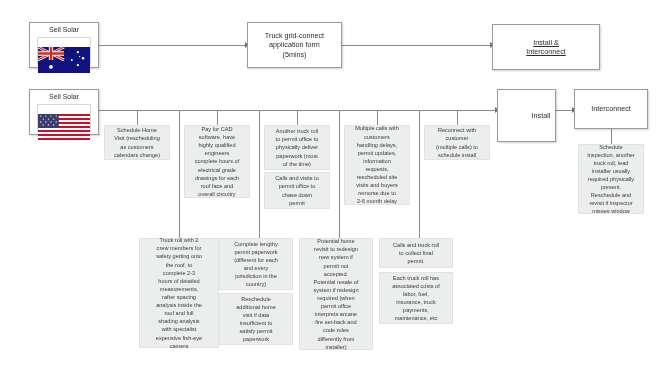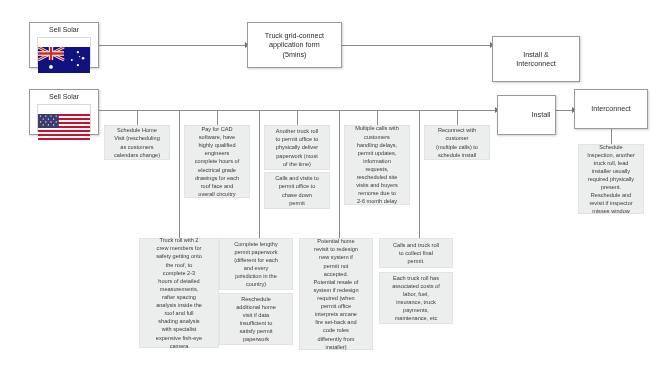--- a/index.html
+++ b/index.html
@@ -100,21 +100,21 @@
       </svg>
     </span>
   </div>
 
   <div class="node white-node" style="left:247px;top:22px;width:95px;height:46px;">
     <span>Truck grid-connect
 application form
 (5mins)</span>
   </div>
 
-  <div class="node white-node" style="left:492px;top:36px;width:88px;height:46px;">
+  <div class="node white-node" style="left:492px;top:24px;width:108px;height:46px;text-decoration:underline;">
     <span>Install &amp;
 Interconnect</span>
   </div>
 
   <div class="hline" style="left:99px;top:110px;width:398px;"></div>
   <div class="arrow" style="left:495px;top:107px;"></div>
 
   <div class="vline" style="left:137px;top:110px;height:15px;"></div>
   <div class="vline" style="left:217px;top:110px;height:15px;"></div>
   <div class="vline" style="left:297px;top:110px;height:15px;"></div>
@@ -212,21 +212,21 @@
 2-6 month delay</span>
   </div>
 
   <div class="node gray-node" style="left:424px;top:125px;width:66px;height:35px;">
     <span>Reconnect with
 customer
 (multiple calls) to
 schedule install</span>
   </div>
 
-  <div class="node white-node" style="left:497px;top:95px;width:59px;height:40px;padding-left:31px;">
+  <div class="node white-node" style="left:497px;top:89px;width:59px;height:53px;padding-left:31px;">
     <span>Install</span>
   </div>
 
   <div class="node white-node" style="left:574px;top:89px;width:74px;height:40px;">
     <span>Interconnect</span>
   </div>
 
   <div class="node gray-node" style="left:578px;top:144px;width:66px;height:70px;">
     <span>Schedule
 Inspection, another

